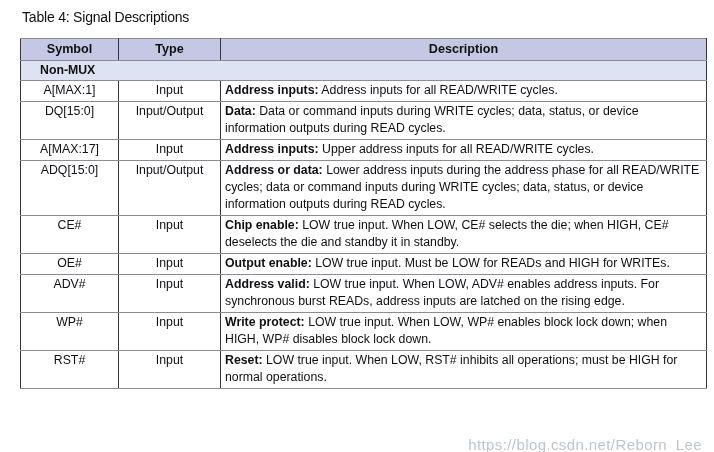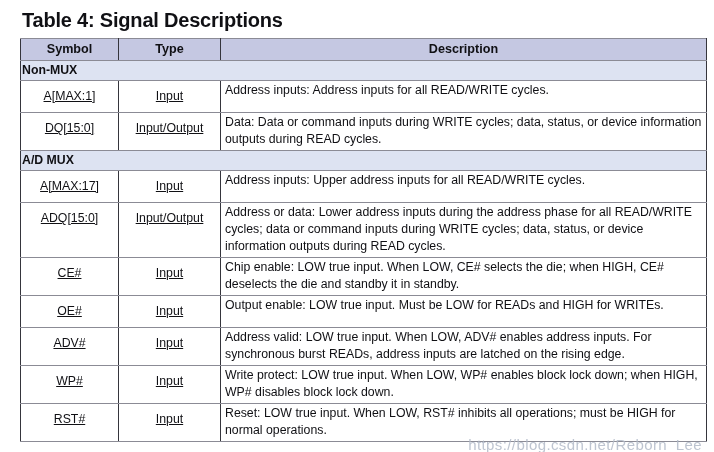--- a/index.html
+++ b/index.html
@@ -6,21 +6,21 @@
   body {
     width:714px; height:452px;
     position:relative;
     background:#ffffff;
     overflow:hidden;
     font-family:"Liberation Sans", sans-serif;
     color:#101014;
   }
   .doc-title {
     position:absolute; left:22px; top:9px;
-    font-size:20px; font-weight:bold; letter-spacing:-0.2px;
+    font-size:14px; font-weight:normal; letter-spacing:-0.2px;
     white-space:nowrap;
   }
   table.signals {
     position:absolute; left:20px; top:38px;
     width:687px;
     border-collapse:collapse;
     table-layout:fixed;
     font-size:12.3px;
     line-height:17px;
     border:1.4px solid var(--border_dark, #3b3b42);
@@ -34,29 +34,29 @@
     border-right:1px solid var(--border_dark, #35353c);
     overflow:hidden;
   }
   th {
     background:var(--header_bg, #c5c8e2);
     font-weight:bold; font-size:12.6px;
     padding:2px 20px;
   }
   th.h-sym, th.h-type { text-align:center; }
   th.h-desc { text-align:center; }
-  td.sym, td.type { text-align:center; vertical-align:top; padding:7px 4px;text-decoration:underline; }
+  td.sym, td.type { text-align:center; vertical-align:top; padding:1px 4px; }
   td.desc { text-align:left; vertical-align:top; padding:1px 4px 2px 4px; }
   tr.section-row td {
     background:var(--section_bg, #dde3f2);
     font-weight:bold;
-    padding:1px 1px;
+    padding:1px 19px;
     border-left:none; border-right:none;
   }
-  .term { font-weight:normal;margin-top:39px; }
+  .term { font-weight:bold;margin-top:39px; }
   .watermark {
     position:absolute; right:12px; top:436px;
     font-size:15px;
     color:rgba(178,186,200,0.85);
     letter-spacing:0.4px;
     white-space:nowrap;
   }
 </style>
 </head>
 <body>
@@ -86,23 +86,20 @@
     <td class="type">Input</td>
     <td class="desc"><span class="term">Address inputs:</span> <span>Address inputs for all READ/WRITE cycles.</span></td>
   </tr>
 
   <tr class="signal-row">
     <td class="sym">DQ[15:0]</td>
     <td class="type">Input/Output</td>
     <td class="desc"><span class="term">Data:</span> <span>Data or command inputs during WRITE cycles; data, status, or device information outputs during READ cycles.</span></td>
   </tr>
 
-  <tr class="section-row">
-    <td colspan="3">A/D MUX</td>
-  </tr>
 
   <tr class="signal-row">
     <td class="sym">A[MAX:17]</td>
     <td class="type">Input</td>
     <td class="desc"><span class="term">Address inputs:</span> <span>Upper address inputs for all READ/WRITE cycles.</span></td>
   </tr>
 
   <tr class="signal-row">
     <td class="sym">ADQ[15:0]</td>
     <td class="type">Input/Output</td>

